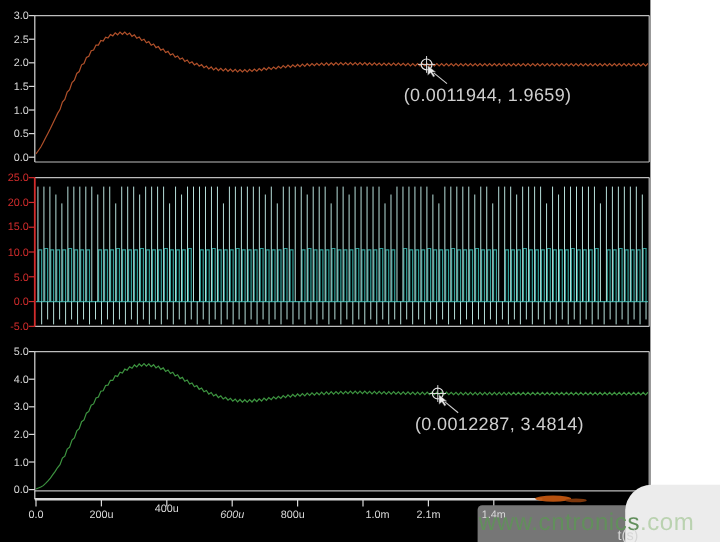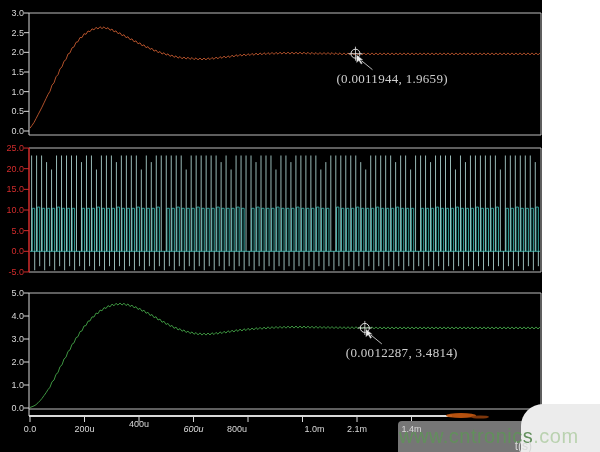--- a/index.html
+++ b/index.html
@@ -2,21 +2,21 @@
 <html><head>
 <meta charset="utf-8">
 <style>
   html,body{margin:0;padding:0;}
   body{width:600px;height:452px;background:#ffffff;font-family:"Liberation Sans",sans-serif;overflow:hidden;}
   #stage{position:relative;width:600px;height:452px;background:#ffffff;}
   #plot-bg{position:absolute;left:0;top:0;width:542px;height:452px;background:#000000;z-index:0;}
   #wave-svg{position:absolute;left:0;top:0;z-index:1;}
   .ylab{position:absolute;width:26px;text-align:right;font-size:9px;line-height:10px;z-index:2;}
   .xlab{position:absolute;width:44px;text-align:center;font-size:9px;line-height:10px;color:#d9d9d9;z-index:3;}
-  .annot{position:absolute;font-size:13px;color:#cfcfcf;letter-spacing:.3px;z-index:2;white-space:nowrap;font-family:Liberation Serif, serif;}
+  .annot{position:absolute;font-size:15px;color:#cfcfcf;letter-spacing:.3px;z-index:2;white-space:nowrap;}
   #xaxis-title{position:absolute;left:496px;top:439px;width:36px;text-align:right;font-size:12px;color:#d6d6d6;z-index:5;}
   #wm-gray{position:absolute;left:398px;top:421px;width:125px;height:31px;background:#767676;border-top-left-radius:4px;z-index:3;}
   #wm-light{position:absolute;left:521px;top:404px;width:79px;height:48px;background:#ececec;border-top-left-radius:22px;z-index:3;}
   #wm-text{position:absolute;left:399px;top:426px;font-size:20px;line-height:21px;letter-spacing:.5px;z-index:4;white-space:nowrap;}
   #wm-text .main{color:#628f5c;}
   #wm-text .suffix{color:#bad2b0;}
 </style>
 </head>
 <body>
 
@@ -114,17 +114,17 @@
     <div class="ylab" style="left: -2px; top: 288px; color: rgb(217, 217, 217);">5.0</div>
     <div class="ylab" style="left: -2px; top: 311px; color: rgb(217, 217, 217);">4.0</div>
     <div class="ylab" style="left: -2px; top: 334px; color: rgb(217, 217, 217);">3.0</div>
     <div class="ylab" style="left: -2px; top: 357px; color: rgb(217, 217, 217);">2.0</div>
     <div class="ylab" style="left: -2px; top: 380px; color: rgb(217, 217, 217);">1.0</div>
     <div class="ylab" style="left: -2px; top: 403px; color: rgb(217, 217, 217);">0.0</div>
     <div class="xlab" style="left: 8px; top: 424px;">0.0</div>
     <div class="xlab" style="left: 62.5px; top: 424px;">200u</div>
     <div class="xlab" style="left: 117px; top: 419px;">400u</div>
     <div class="xlab" style="left: 171.5px; top: 424px; font-style: italic;">600u</div>
-    <div class="xlab" style="left: 215px; top: 424px;">800u</div>
+    <div class="xlab" style="left: 222px; top: 424px;">800u</div>
     <div class="xlab" style="left: 280.5px; top: 424px; text-align: right;">1.0m</div>
     <div class="xlab" style="left: 335px; top: 424px;">2.1m</div>
     <div class="xlab" style="left: 389.5px; top: 424px;">1.4m</div>
   </div>
 
 </body></html>

